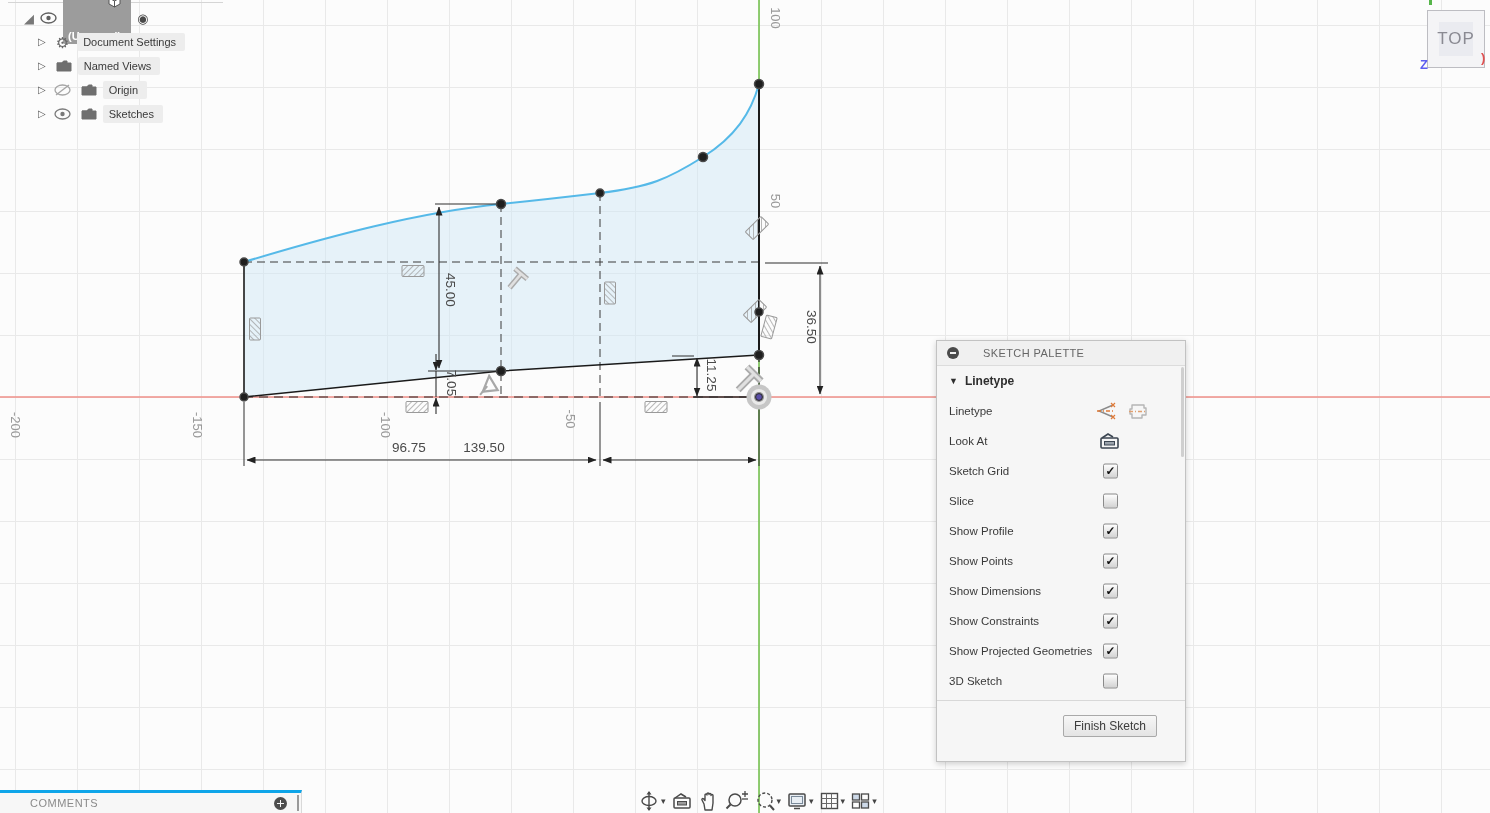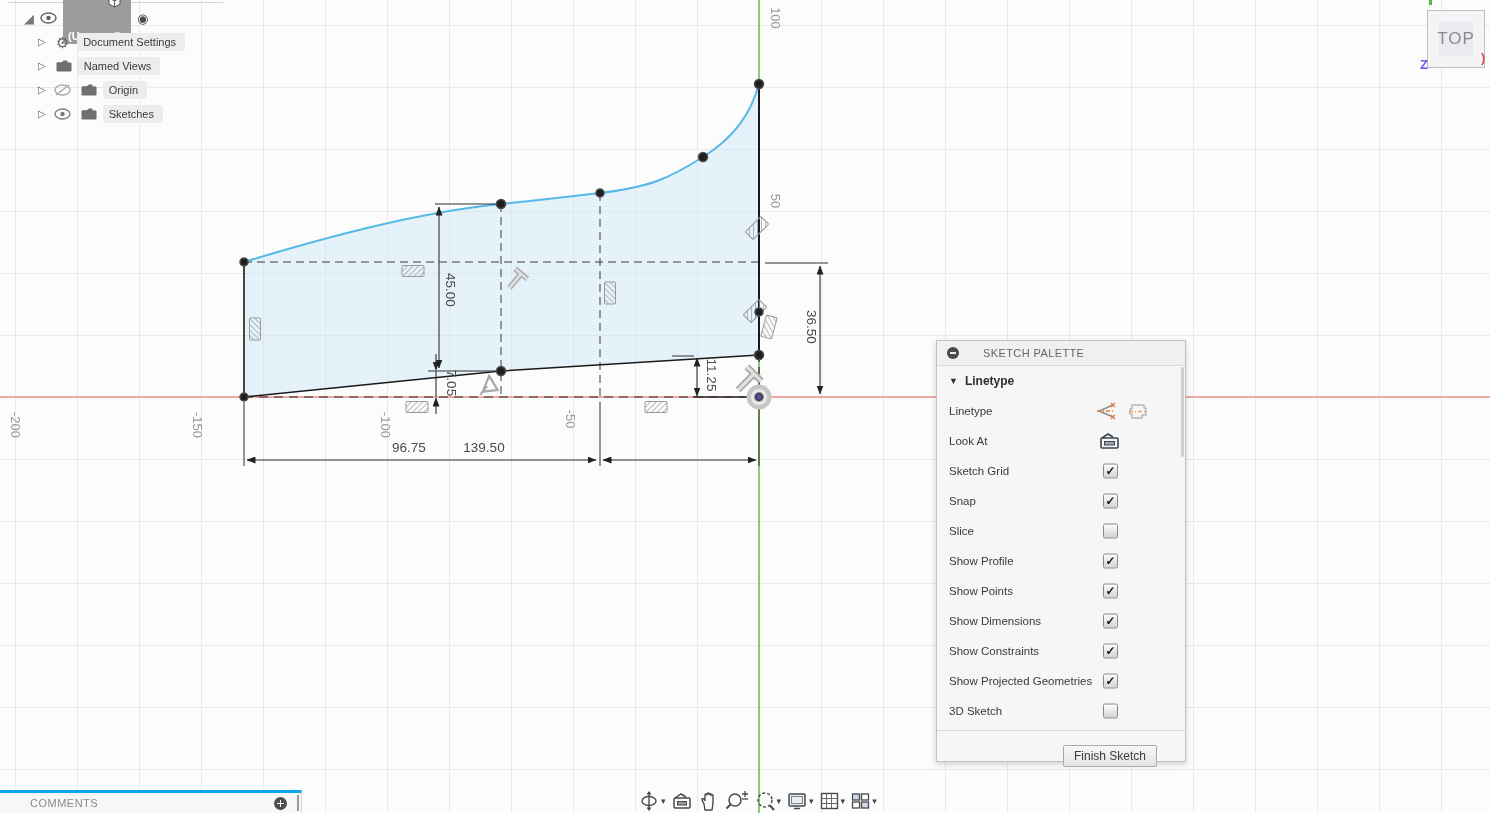--- a/index.html
+++ b/index.html
@@ -299,26 +299,20 @@
     </span>
   </div>
 
   <div class="pal-row">
     <span class="lbl">Sketch Grid</span>
     <span class="pal-ctl">
         <span class="cb checked"></span>
       </span>
   </div>
   <div class="pal-row">
-    <span class="lbl">Snap</span>
-    <span class="pal-ctl">
-        <span class="cb checked"></span>
-      </span>
-  </div>
-  <div class="pal-row">
     <span class="lbl">Slice</span>
     <span class="pal-ctl">
         <span class="cb"></span>
       </span>
   </div>
   <div class="pal-row">
     <span class="lbl">Show Profile</span>
     <span class="pal-ctl">
         <span class="cb checked"></span>
       </span>

